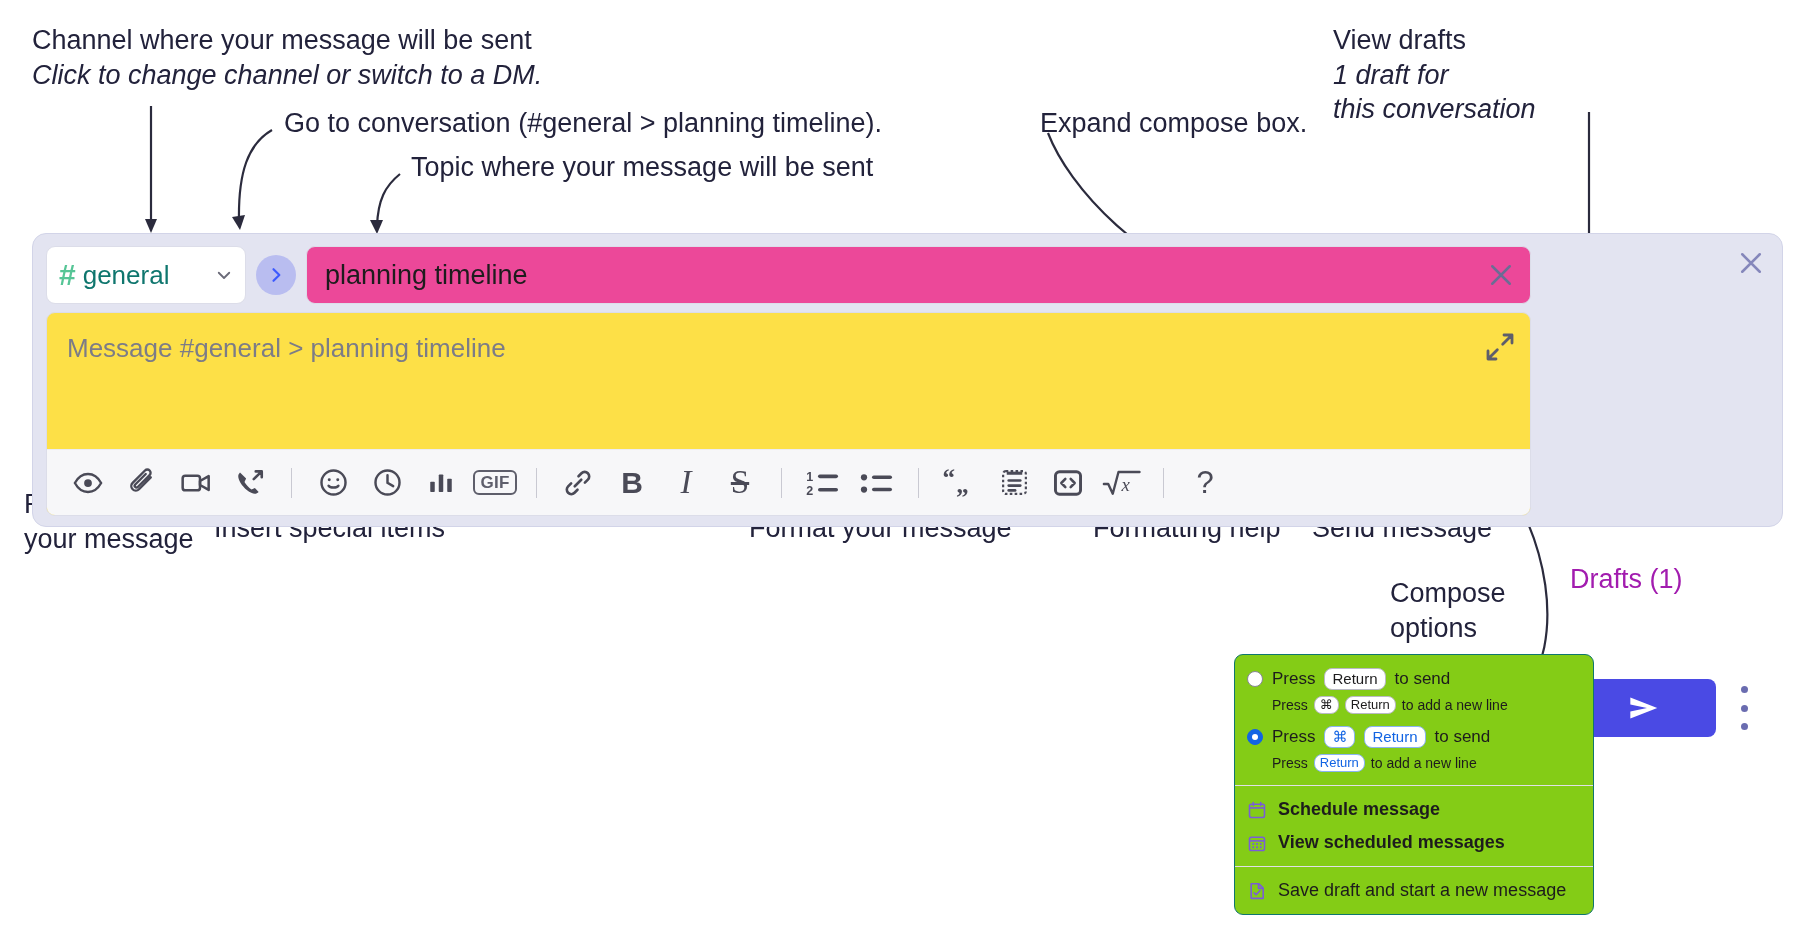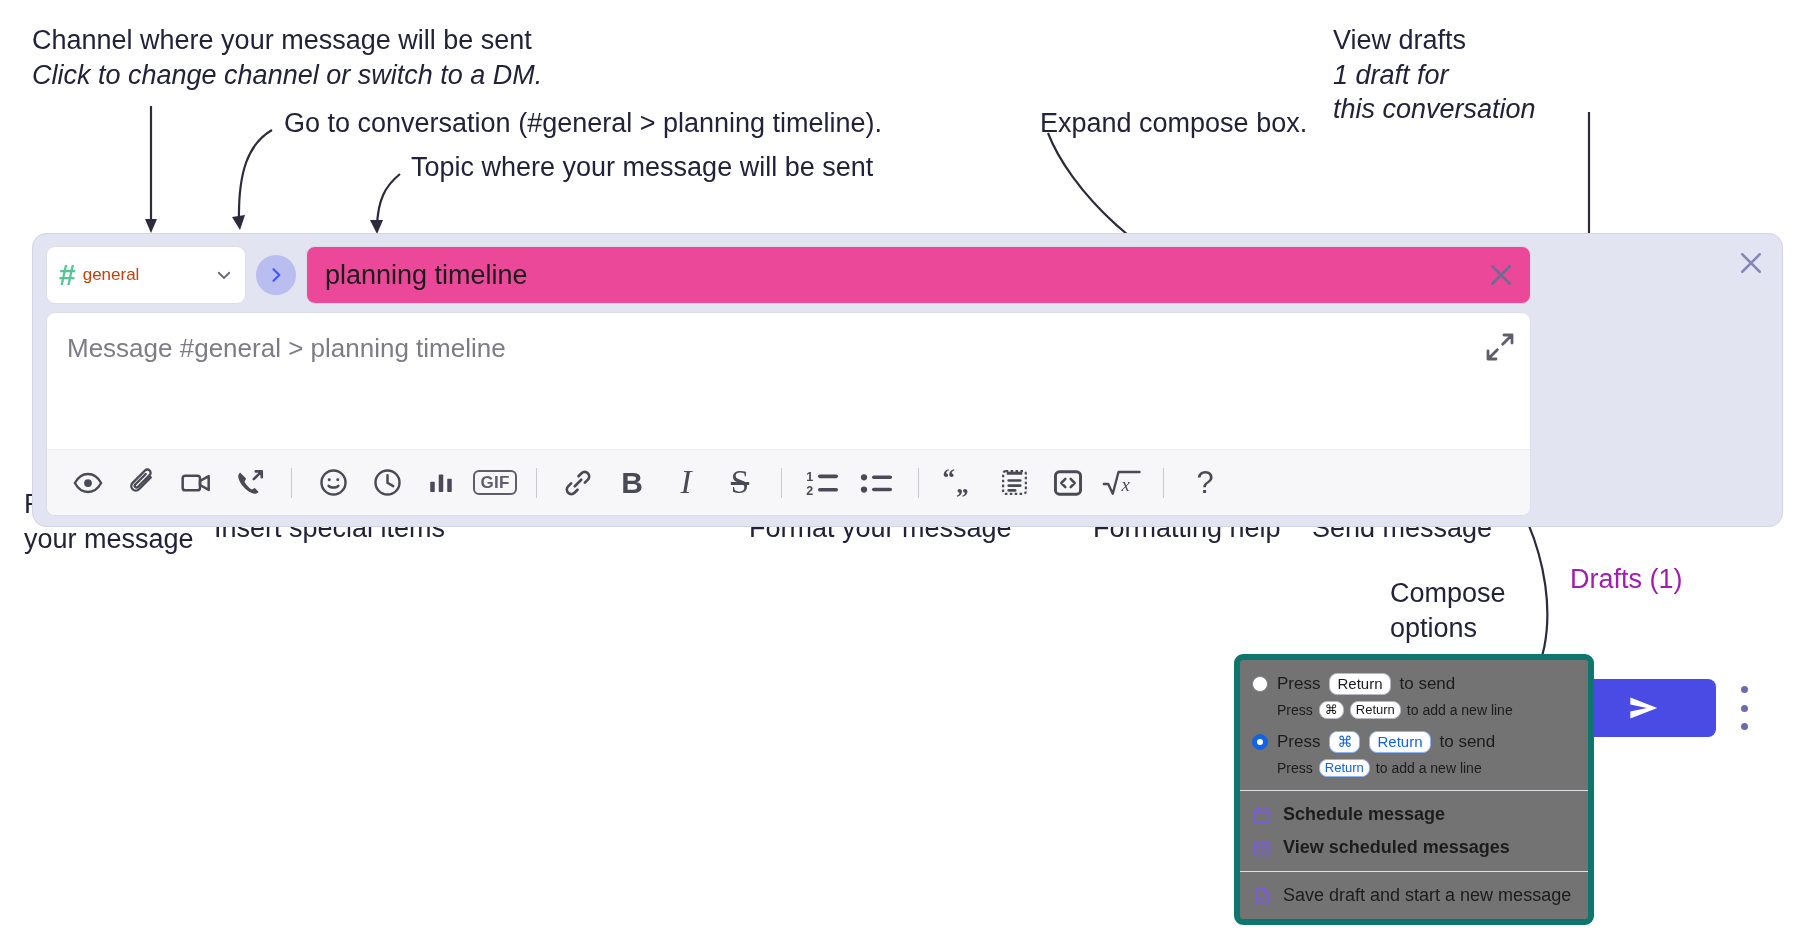--- a/index.html
+++ b/index.html
@@ -57,21 +57,21 @@
   .chan-pill {
     width: 200px; height: 58px;
     background: #ffffff;
     border: 1px solid #dcdde9;
     border-radius: 9px;
     display: flex; align-items: center;
     padding: 0 12px;
     gap: 8px;
   }
   .hash-icon { font-size: 30px; font-weight: 700; color: #56c596; line-height: 1; letter-spacing: -1px;}
-  .chan-name { font-size: 17px; color: #c2410c; flex: 1; }
+  .chan-name { font-size: 26px; color: #0f766e; flex: 1; }
   .chev { width: 18px; height: 18px; }
 
   .go-btn {
     width: 40px; height: 40px;
     border-radius: 50%;
     background: #b9bdf0;
     margin: 0 10px;
     display: flex; align-items: center; justify-content: center;
     flex: 0 0 auto;
   }
@@ -83,21 +83,21 @@
     display: flex; align-items: center;
     padding: 0 14px 0 18px;
   }
   .topic-text { font-size: 27px; color: #1d1c1d; flex: 1; }
   .clear-x { width: 30px; height: 30px; flex: 0 0 auto; }
 
   .msgbox {
     position: absolute;
     left: 0; top: 66px;
     width: 100%; height: 204px;
-    background: #ffffff;
+    background: #fde047;
     border: 1px solid #dcdde9;
     border-radius: 9px;
     overflow: hidden;
   }
   .msg-placeholder {
     position: absolute; left: 20px; top: 20px;
     font-size: 26px; color: #7c7c87;
   }
   .expand-btn {
     position: absolute; right: 14px; top: 18px;
@@ -160,22 +160,22 @@
     width: 14px; height: 44px;
     display: flex; flex-direction: column; align-items: center; justify-content: space-between;
   }
   .kebab i { display:block; width: 7px; height: 7px; border-radius: 50%; background: #6a6cb0; }
 
   
   #popup {
     position: absolute;
     left: 1234px; top: 654px;
     width: 360px;
-    background: #737373;
-    border: 6px solid #0f766e;
+    background: #84cc16;
+    border: 1px solid #0f766e;
     border-radius: 9px;
   }
   .radio-group { padding: 11px 0 9px 0; }
   .radio-row {
     display: flex; align-items: center;
     padding: 0 12px;
     gap: 9px;
     height: 26px;
   }
   .radio {

